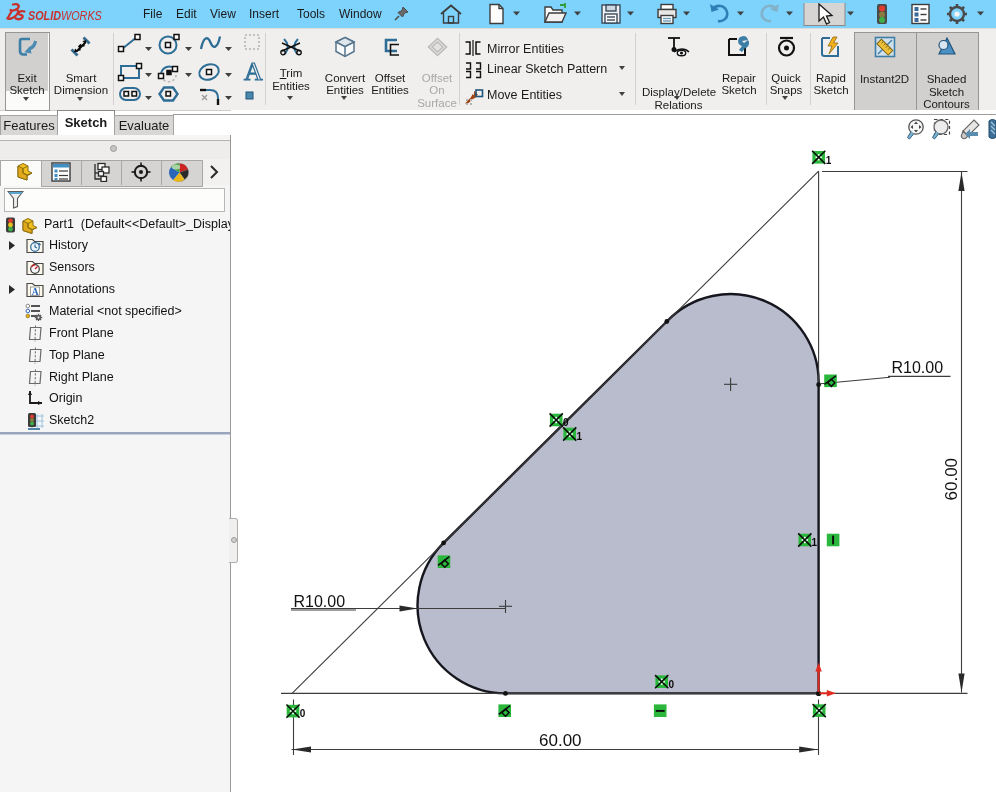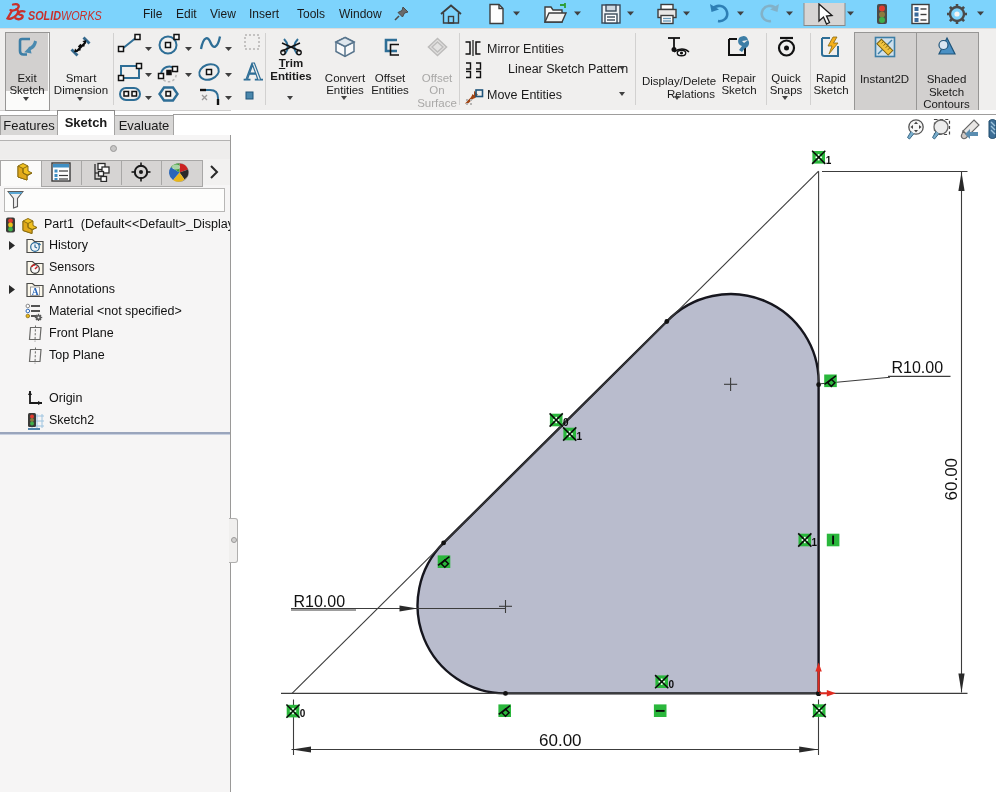--- a/index.html
+++ b/index.html
@@ -236,21 +236,21 @@
         <path d="M4 2 C 9 7, 9 12, 5 17"></path>
         <path d="M18 2 C 13 7, 13 12, 17 17"></path>
       </g>
     <g stroke="#111" stroke-width="1.6" fill="none">
         <path d="M2 6 L20 14"></path>
         <path d="M20 6 L2 14"></path>
       </g>
     <circle cx="3" cy="15.5" r="2.2" fill="none" stroke="#111" stroke-width="1.4"></circle>
       <circle cx="19" cy="15.5" r="2.2" fill="none" stroke="#111" stroke-width="1.4"></circle>
   </svg>
-  <div class="rlabel" style="left:263px;top:17px;width:56px;font-weight:bold;"><u>T</u>rim<br>Entities</div>
+  <div class="rlabel" style="left:263px;top:27px;width:56px;"><u>T</u>rim<br>Entities</div>
   <div class="rdrop" style="left:287px;top:68px;"></div>
 
   <svg class="abs" style="left:334px;top:8px;" width="22" height="22" viewBox="0 0 22 22">
     <g fill="none" stroke="#57748c" stroke-width="1.5">
       <path d="M11 1.5 L20 6 L20 15.5 L11 20.5 L2 15.5 L2 6 Z" fill="#f8f9fa"></path>
       <path d="M2 6 L11 10.5 L20 6 M11 10.5 L11 20.5"></path>
     </g>
     <path d="M11 1.5 L20 6 L11 10.5 L2 6 Z" fill="#dfe7ee" stroke="#57748c" stroke-width="1.5"></path>
   </svg>
   <div class="rlabel" style="left:317px;top:31.5px;width:56px;">Convert<br>Entities</div>
@@ -278,21 +278,21 @@
   </svg>
   <div class="abs" style="left:487px;top:13.5px;font-size:12.5px;color:#1a1a1a;">Mirror Entities</div>
   <svg class="abs" style="left:464px;top:33px;" width="20" height="18" viewBox="0 0 20 18">
     <g fill="none" stroke="#111" stroke-width="1.4">
       <path d="M2 2 L6.5 2 L6.5 8 L2 8"></path>
         <path d="M12 2 L16.5 2 L16.5 8 L12 8"></path>
       <path d="M2 10.5 L6.5 10.5 L6.5 16.5 L2 16.5"></path>
         <path d="M12 10.5 L16.5 10.5 L16.5 16.5 L12 16.5"></path>
     </g>
   </svg>
-  <div class="abs" style="left:487px;top:33.5px;font-size:12.5px;color:#1a1a1a;margin-left:21px;">Linear Sketch Pattern</div>
+  <div class="abs" style="left:487px;top:33.5px;font-size:12.5px;color:#1a1a1a;">Linear Sketch Pattern</div>
   <div class="rdrop" style="left:619px;top:37.5px;"></div>
   <svg class="abs" style="left:464px;top:60px;" width="20" height="18" viewBox="0 0 20 18">
     <path d="M2 16 L10 8" stroke="#a04515" stroke-width="2.2" fill="none"></path>
     <path d="M12 6 L6 8.5 L9.5 12 Z" fill="#a04515" transform="rotate(180 9 9)"></path>
     <path d="M1 9 L9 1 L12 4" stroke="#a04515" stroke-width="0" fill="none"></path>
     <path d="M13 10 L5 18 L2 15" stroke="#a04515" stroke-width="0" fill="none"></path>
     <path d="M10.5 7.5 L4 14" stroke="#a04515" stroke-width="2.2"></path>
     <path d="M12.5 9.5 L7 4 L12.5 4 Z" fill="#a04515" transform="rotate(45 10 7)"></path>
     <rect x="12" y="2" width="6.5" height="6.5" fill="none" stroke="#1f547a" stroke-width="1.6"></rect>
     <g fill="#b5b4b3">
@@ -309,21 +309,21 @@
   <svg class="abs" style="left:666px;top:8px;" width="24" height="22" viewBox="0 0 24 22">
     <g stroke="#111" stroke-width="1.8" fill="none">
         <line x1="8" y1="2" x2="8" y2="12"></line>
         <line x1="2" y2="2" x2="14" y1="2"></line>
       </g>
     <circle cx="8" cy="13.5" r="2.5" fill="#111"></circle>
     <path d="M8 16 C 13 12, 19 12, 23 16" fill="none" stroke="#111" stroke-width="1.4"></path>
     <ellipse cx="15.5" cy="17" rx="4.2" ry="2.8" fill="#fff" stroke="#111" stroke-width="1.4"></ellipse>
     <circle cx="15.5" cy="17" r="1.6" fill="#111"></circle>
   </svg>
-  <div class="rlabel" style="left:642px;top:35px;width:73px;text-align:right;">Display/Delete<br>Relations</div>
+  <div class="rlabel" style="left:642px;top:46px;width:73px;">Display/Delete<br>Relations</div>
   <div class="rdrop" style="left:674px;top:68px;"></div>
 
   <svg class="abs" style="left:727px;top:8px;" width="23" height="22" viewBox="0 0 23 22">
     <path d="M2 3 L2 19 L18 19 L18 8" fill="none" stroke="#111" stroke-width="2"></path>
     <path d="M2 3 L10 3" stroke="#111" stroke-width="2"></path>
     <path d="M21 4 A 5 5 0 1 0 15 10 L12 14 L15 16 L18 12 A 5 5 0 0 0 21 4 L17 7 L15 5 Z" fill="#3d7ea6" stroke="none"></path>
   </svg>
   <div class="rlabel" style="left:711px;top:31.5px;width:56px;">Repair<br>Sketch</div>
   <div class="rsep" style="left:766px;"></div>
 
@@ -528,20 +528,27 @@
     </svg>
     <div class="ttext">Front Plane</div>
   </div>
   <div class="trow" style="top:209.6px;">
     <svg class="abs" style="left:27px;top:2px;" width="17" height="17" viewBox="0 0 17 17">
       <path d="M3.5 2.5 L14 2.5 L13 14.5 L2.5 14.5 Z" fill="none" stroke="#6a6a68" stroke-width="1.2"></path>
       <path d="M8.5 0.5 L8 16.5" stroke="#6a6a68" stroke-width="1" stroke-dasharray="2.2 1.6"></path>
     </svg>
     <div class="ttext">Top Plane</div>
   </div>
+  <div class="trow" style="top:231.5px;">
+    <svg class="abs" style="left:27px;top:2px;" width="17" height="17" viewBox="0 0 17 17">
+      <path d="M3.5 2.5 L14 2.5 L13 14.5 L2.5 14.5 Z" fill="none" stroke="#6a6a68" stroke-width="1.2"></path>
+      <path d="M8.5 0.5 L8 16.5" stroke="#6a6a68" stroke-width="1" stroke-dasharray="2.2 1.6"></path>
+    </svg>
+    <div class="ttext">Right Plane</div>
+  </div>
   <div class="trow" style="top:253.4px;">
     <svg class="abs" style="left:27px;top:2px;" width="17" height="17" viewBox="0 0 17 17">
       <path d="M3 1 L3 13 L15 13" fill="none" stroke="#1a1a1a" stroke-width="1.8"></path>
       <path d="M3 1 L1 5 L5 5 Z" fill="#1a1a1a"></path>
         <path d="M15 13 L11 11 L11 15 Z" fill="#1a1a1a"></path>
     </svg>
     <div class="ttext">Origin</div>
   </div>
   <div class="trow" style="top:275.2px;">
     <svg class="abs" style="left:26px;top:1px;" width="19" height="19" viewBox="0 0 19 19">

